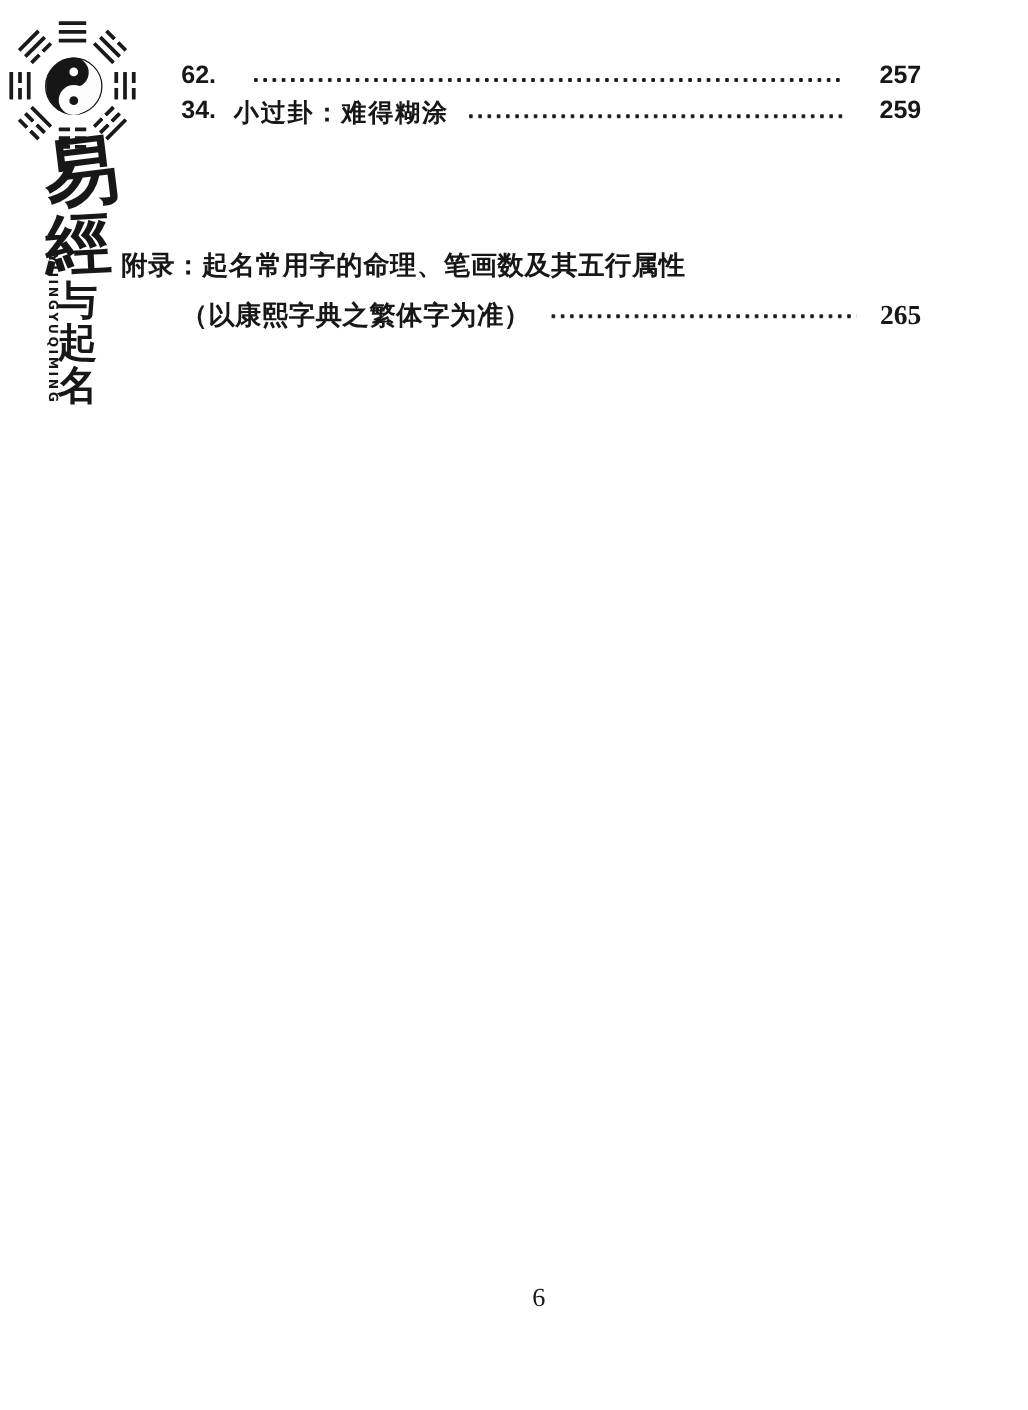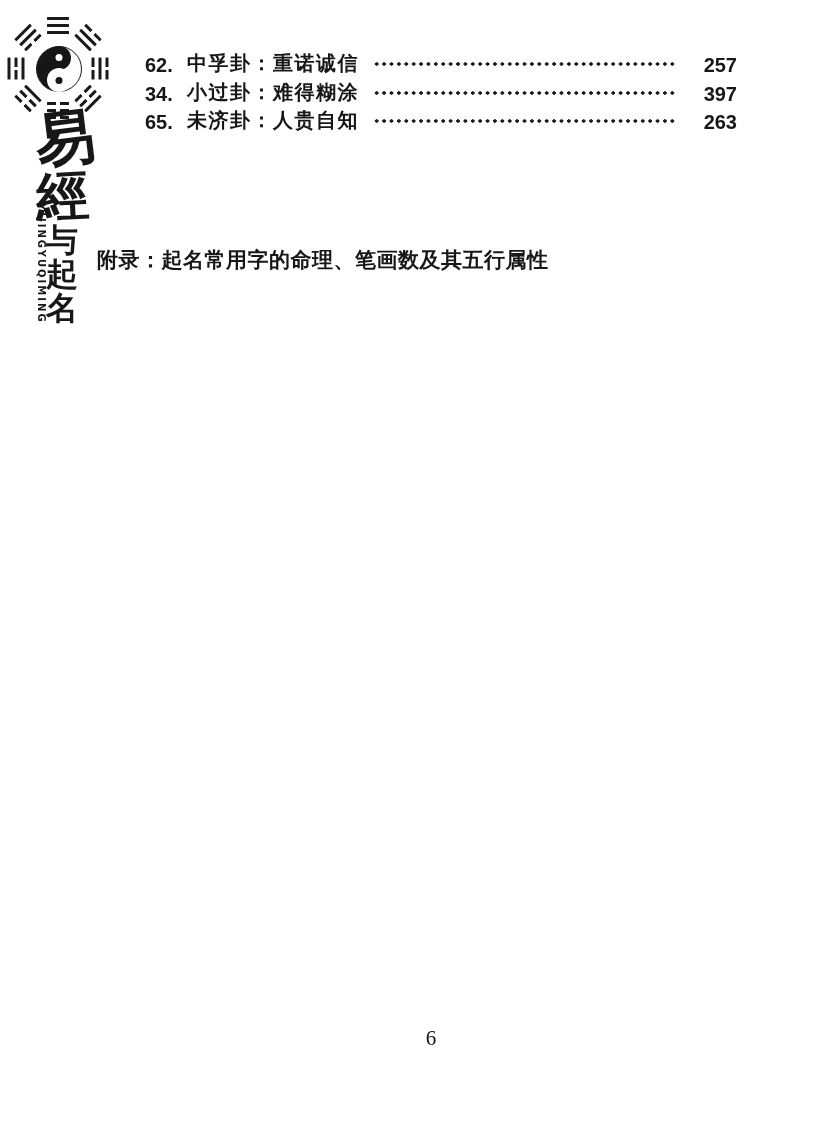--- a/index.html
+++ b/index.html
@@ -65,38 +65,38 @@
     position:absolute; left:47px; top:203px;
     transform:rotate(90deg); transform-origin:0 0;
     font-size:10px; font-weight:700; letter-spacing:2px;
     font-family:"DejaVu Sans","Liberation Sans",sans-serif;
     white-space:nowrap;
   }
 
   
   .toc { position:absolute; left:145px; top:49px; width:592px; }
   .toc-row {
-    display:flex; align-items:flex-end; height:28.4px;
+    display:flex; align-items:flex-start; height:28.4px;
     font-size:20px; font-weight:700;
   }
   .toc-no { width:42px; flex:none; }
   .toc-title { flex:none; letter-spacing:1.5px; white-space:nowrap; }
   .leader {
     flex:1 1 auto; height:8px; align-self:center;
     margin:2px 10px 0 14px;
     background-image:radial-gradient(circle,#1b1b1b 1.5px,transparent 1.9px);
     background-size:7.4px 8px; background-repeat:repeat-x;
     background-position:left center;
   }
   .toc-page { flex:none; min-width:40px; text-align:right;margin-left:11px; }
 
   
   .appendix {
     position:absolute; left:97px; top:198px; width:640px;
-    font-size:21px; font-weight:700;margin-top:48px;
+    font-size:21px; font-weight:700;
   }
   .appendix-title { letter-spacing:0.5px; white-space:nowrap; }
   .appendix-line2 {
     display:flex; align-items:center; margin-left:48px; margin-top:12px;
   }
   .appendix-note { flex:none; letter-spacing:0.5px; white-space:nowrap; }
   .appendix-page {
     flex:none; min-width:42px; text-align:right;
     font-family:"Liberation Serif","DejaVu Serif",serif; font-size:22px;
   }
@@ -175,40 +175,38 @@
       <div class="cal-small">名</div>
     </div>
 
     <div class="romanization">YIJINGYUQIMING</div>
   </div>
 
   <div class="toc">
 
     <div class="toc-row">
       <span class="toc-no">62.</span>
-      <span class="toc-title">中孚卦：重诺诚信</span>
       <span class="leader"></span>
       <span class="toc-page">257</span>
     </div>
 
     <div class="toc-row">
       <span class="toc-no">34.</span>
       <span class="toc-title">小过卦：难得糊涂</span>
       <span class="leader"></span>
-      <span class="toc-page">397</span>
-    </div>
-
-
-    <div class="toc-row">
-      <span class="toc-no">65.</span>
-      <span class="toc-title">未济卦：人贵自知</span>
-      <span class="leader"></span>
-      <span class="toc-page">263</span>
-    </div>
+      <span class="toc-page">259</span>
+    </div>
+
+
   </div>
 
   <div class="appendix">
     <div class="appendix-title">附录：起名常用字的命理、笔画数及其五行属性</div>
+    <div class="appendix-line2">
+      <span class="appendix-note">（以康熙字典之繁体字为准）</span>
+      <span class="leader"></span>
+      <span class="appendix-page">265</span>
+    </div>
   </div>
 
   <div class="folio">6</div>
 
 </div>
 
 </body></html>

